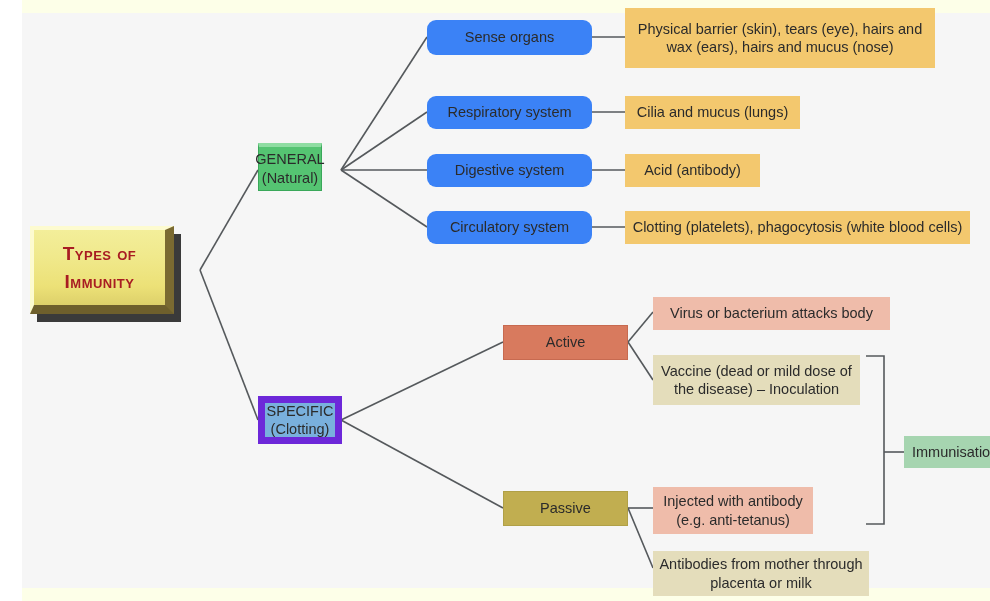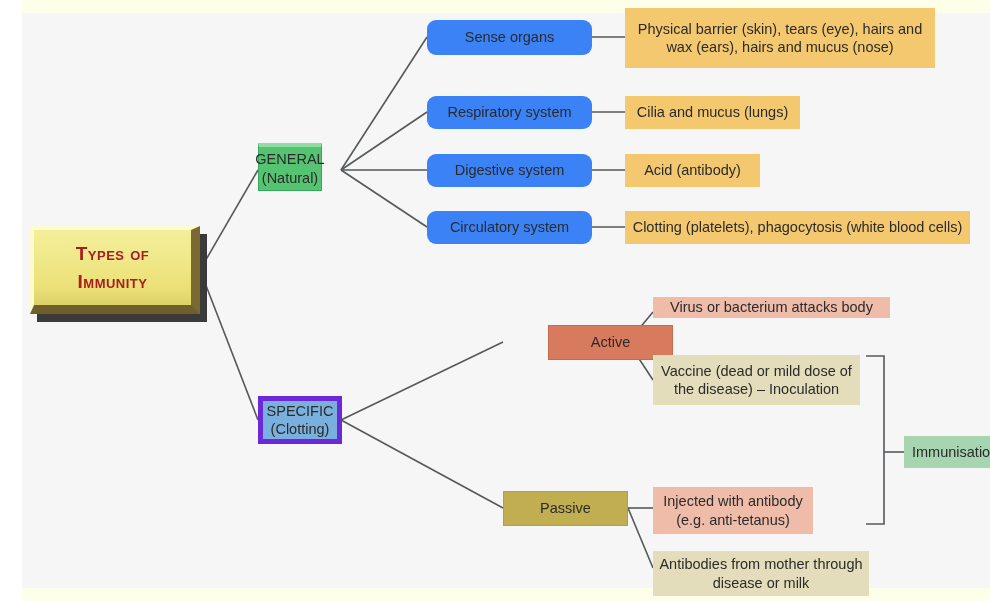--- a/index.html
+++ b/index.html
@@ -51,21 +51,21 @@
     color: #2b2b2b;
     font-size: 14.5px;
     line-height: 1.25;
     padding: 2px 6px;
   }
   
   .title-box {
     position: absolute;
     left: 30px;
     top: 226px;
-    width: 170px;
+    width: 144px;
     height: 88px;
     background: linear-gradient(180deg, #f3ee9a 0%, #f0e98c 35%, #ece177 75%, #ddd06a 100%);
     border-top: 4px solid #fdfbd0;
     border-left: 4px solid #fdfbd0;
     border-right: 9px solid #7a6a31;
     border-bottom: 9px solid #6e5f2c;
     box-shadow: 7px 8px 0 0 #3a3a3a;
     box-sizing: border-box;
     display: flex;
     align-items: center;
@@ -81,21 +81,21 @@
     text-align: center;
   }
   
   .c-general {
     background: #55c472;
     border: 1px solid #3aa85a;
     border-top: 4px solid #8fdda2;
   }
   .c-green-sub { background: #3b82f6; border-radius: 9px; }
   .c-orange    { background: #f3c86e; }
-  .c-specific  { background: #79b0dd; border: 5px solid #6d28d9; }
+  .c-specific  { background: #79b0dd; border: 7px solid #6d28d9; }
   .c-active    { background: #d87a5e; border: 1px solid #c76a50; }
   .c-passive   { background: #c1ae50; border: 1px solid #b0a047; }
   .c-salmon    { background: #efbcaa; }
   .c-khaki     { background: #e4ddbb; }
   .c-immun     { background: #a6d5b0; }
 </style>
 </head>
 <body>
 
 <div id="stage">
@@ -156,23 +156,23 @@
   <div class="node c-orange" style="left:625px; top:154px; width:135px; height:33px;">Acid (antibody)</div>
 
   <div class="node c-green-sub" style="left:427px; top:211px; width:165px; height:33px;">Circulatory system</div>
   <div class="node c-orange" style="left:625px; top:211px; width:345px; height:33px;">Clotting (platelets), phagocytosis (white blood cells)</div>
 
   <div class="node c-specific" style="left:258px; top:396px; width:84px; height:48px; flex-direction:column;">
     <span>SPECIFIC</span>
     <span>(Clotting)</span>
   </div>
 
-  <div class="node c-active" style="left:503px; top:325px; width:125px; height:35px;margin-left:45px;">Active</div>
-  <div class="node c-salmon" style="left:653px; top:297px; width:237px; height:21px;">Virus or bacterium attacks body</div>
+  <div class="node c-active" style="left:503px; top:325px; width:125px; height:35px;">Active</div>
+  <div class="node c-salmon" style="left:653px; top:297px; width:237px; height:33px;">Virus or bacterium attacks body</div>
   <div class="node c-khaki" style="left:653px; top:355px; width:207px; height:50px;">Vaccine (dead or mild dose of the disease) – Inoculation</div>
 
   <div class="node c-passive" style="left:503px; top:491px; width:125px; height:35px;">Passive</div>
   <div class="node c-salmon" style="left:653px; top:487px; width:160px; height:47px;">Injected with antibody (e.g. anti-tetanus)</div>
-  <div class="node c-khaki" style="left:653px; top:551px; width:216px; height:45px;">Antibodies from mother through disease or milk</div>
+  <div class="node c-khaki" style="left:653px; top:551px; width:216px; height:45px;">Antibodies from mother through placenta or milk</div>
 
   <div class="node c-immun" style="left:904px; top:436px; width:86px; height:32px; justify-content:flex-start; padding-left:8px;">Immunisation</div>
 
 </div>
 
 </body></html>

